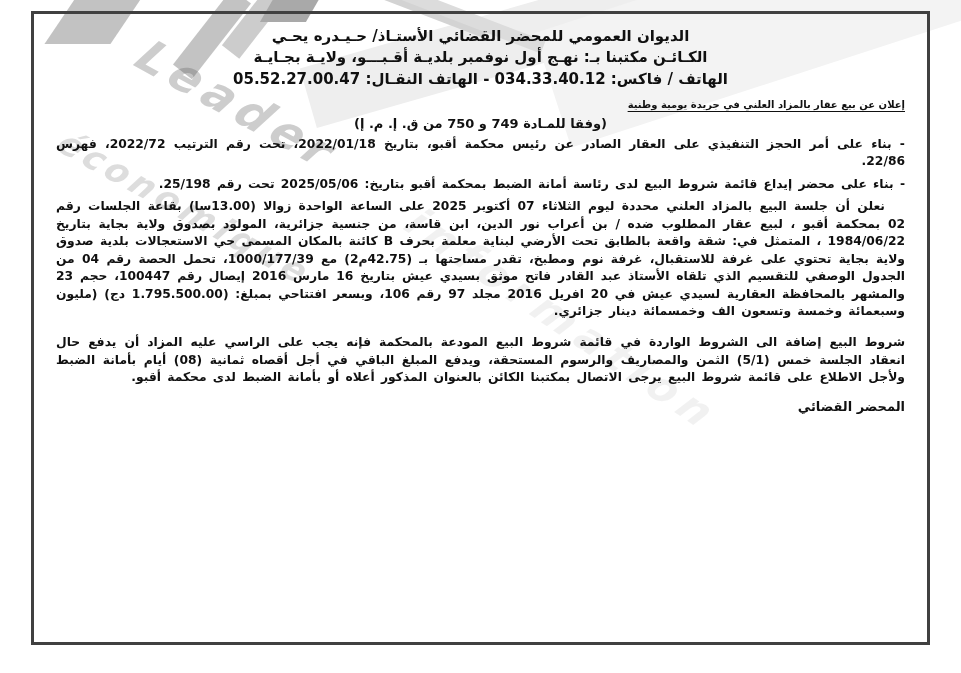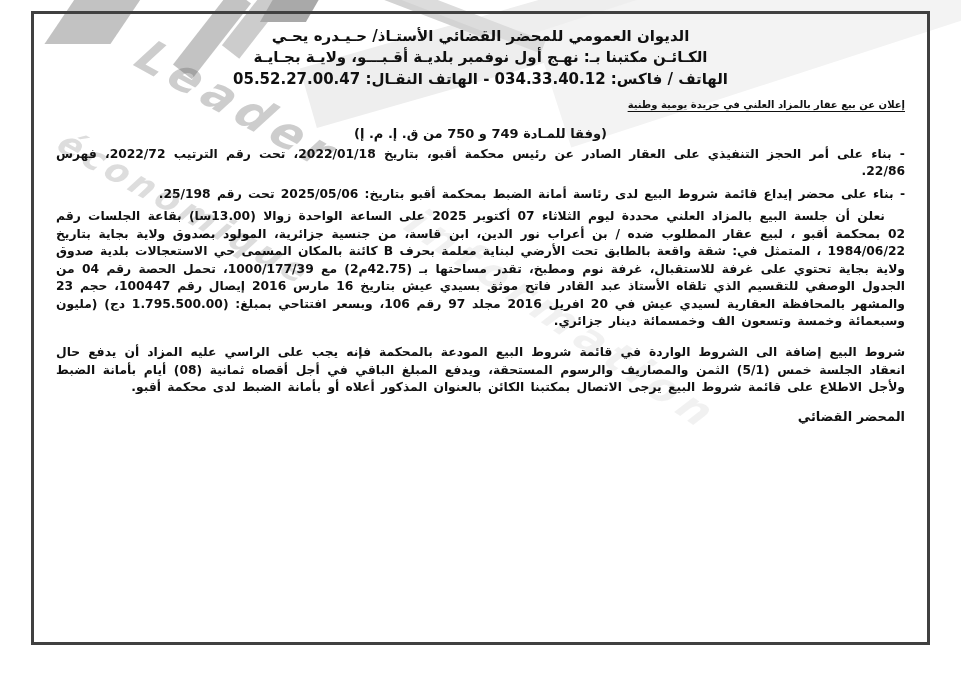--- a/index.html
+++ b/index.html
@@ -53,21 +53,21 @@
     font-weight: bold;
     font-size: 10px;
     margin-top: 9px;
     text-decoration: underline;
     text-underline-offset: 3px;
   }
   .doc-subtitle {
     text-align: center;
     font-weight: bold;
     font-size: 13px;
-    margin-top: 16px;
+    margin-top: 6px;
   }
   .para {
     font-size: 12.3px;
     font-weight: bold;
     line-height: 1.42;
     text-align: justify;
     margin: 5px 0 0 0;
     word-spacing: 2px;
     color: #101010;
   }

